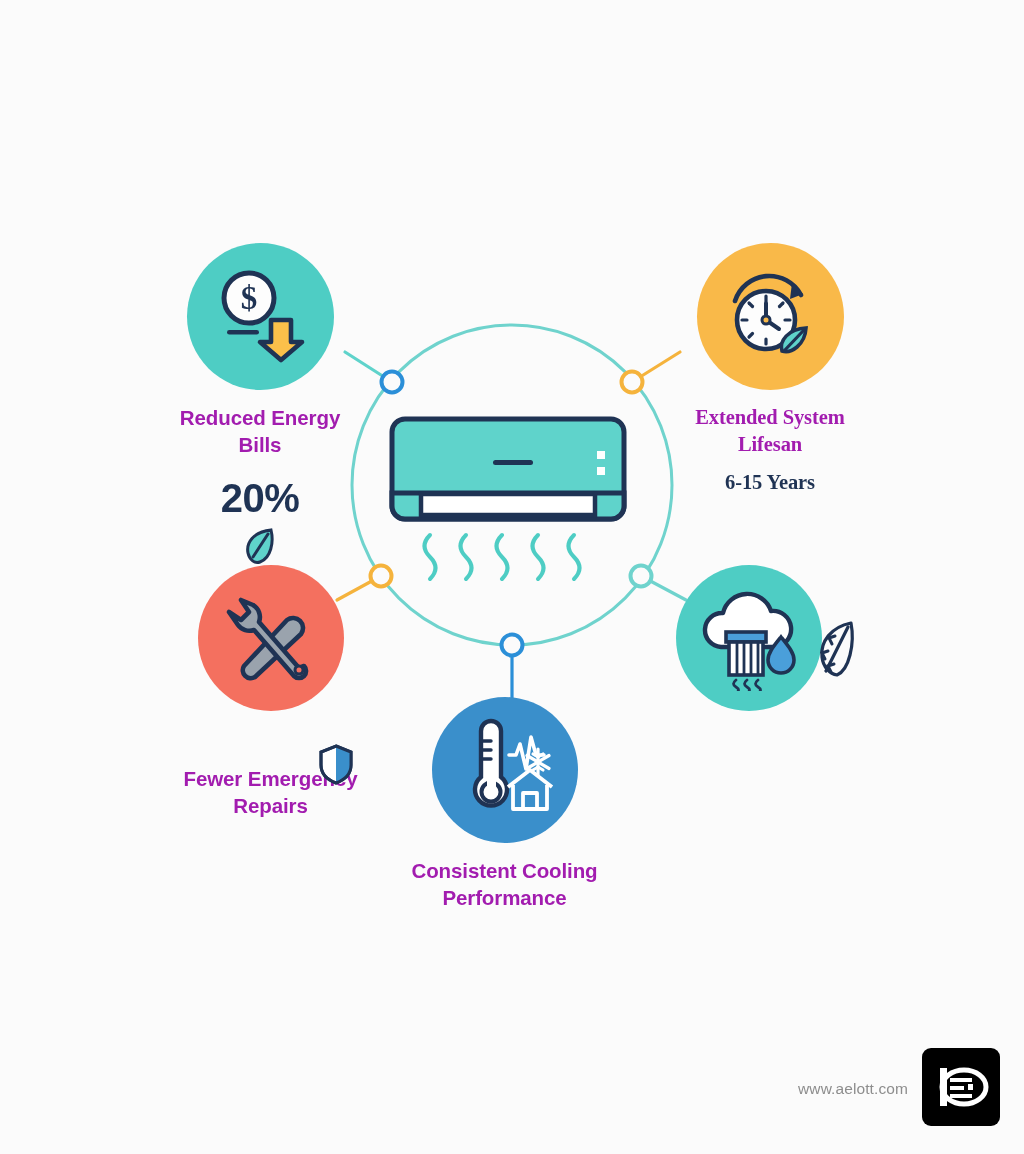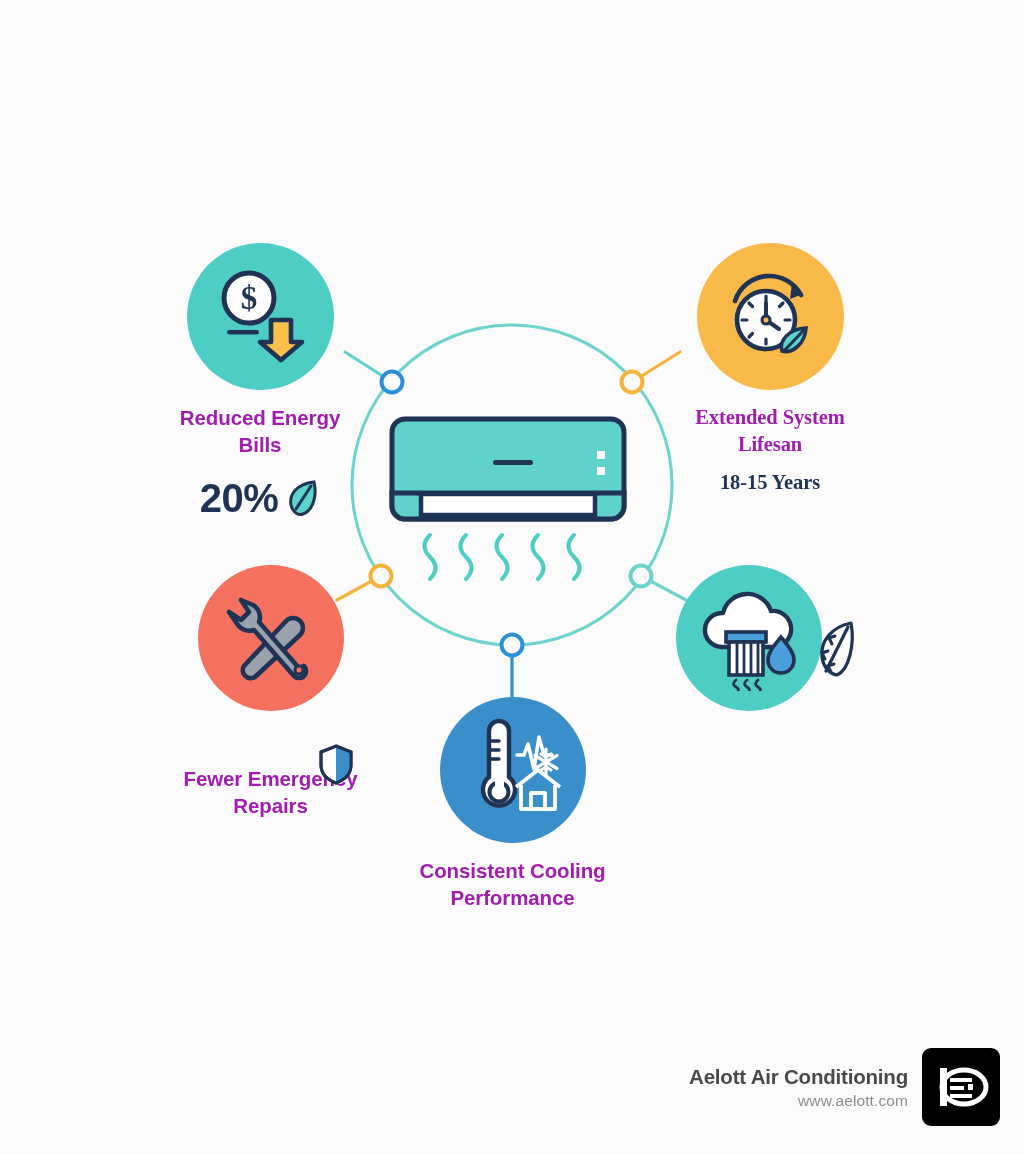--- a/index.html
+++ b/index.html
@@ -39,21 +39,21 @@
     text-align:center;
     letter-spacing:-0.1px;
   }
   .stat{
     color:#1f3354;
     font-size:40px;
     font-weight:bold;
     letter-spacing:-0.6px;
     line-height:1;
   }
-  .row{display:flex;align-items:center;justify-content:center;gap:8px;}
+  .row{display:flex;align-items:center;justify-content:center;gap:8px;flex-direction:column;}
 
   
   #center-unit{position:absolute;left:388px;top:415px;}
 
   
   #footer{
     position:absolute;right:24px;bottom:28px;
     display:flex;align-items:center;gap:14px;
   }
   #footer-text{text-align:right;}
@@ -147,21 +147,21 @@
         <line x1="48" y1="55" x2="61" y2="64" stroke="#1f3354" stroke-width="4" stroke-linecap="round"></line>
         <circle cx="48" cy="55" r="4" fill="#f9b949" stroke="#1f3354" stroke-width="3"></circle>
         <path d="M17 36 A36 36 0 0 1 83 30" fill="none" stroke="#1f3354" stroke-width="4.6" stroke-linecap="round"></path>
         <path d="M74 18 L85 29 L72 34 Z" fill="#1f3354"></path>
         <path d="M88 63 C70 64 61 76 64 86 C73 89 87 80 88 63 Z" fill="#5fd3cb" stroke="#1f3354" stroke-width="3.6"></path>
         <path d="M85 66 L66 86" stroke="#1f3354" stroke-width="3.2" stroke-linecap="round"></path>
       </svg>
     </div>
     <div class="label">Extended System
 Lifesan</div>
-    <div class="sub">18-15 Years</div>
+    <div class="sub">6-15 Years</div>
   </div>
 
   <div class="node" style="left:148px;top:565px;width:245px;gap:40px;">
     <div class="disc" style="width:146px;height:146px;background:#f4705f;">
       <svg width="100" height="100" viewBox="0 0 100 100">
         <g>
           <path d="M23 78 L66 32 a10 10 0 0 1 14 14 L34 89 a8 8 0 0 1 -11 -11 Z" fill="#9aa3ad" stroke="#1f3354" stroke-width="4.6" stroke-linejoin="round"></path>
         </g>
         <g>
           <path d="M78 80 L38 34 a14 14 0 0 0 -6 -17 L20 12 L28 24 L20 32 L8 24 L17 37
@@ -172,21 +172,21 @@
     </div>
     <div class="label">Fewer Emergency
 Repairs</div>
     <svg width="36" height="42" viewBox="0 0 36 42" style="position:absolute;left:170px;top:178px;">
       <path d="M18 3 L33 9 V22 C33 31 26 37 18 40 C10 37 3 31 3 22 V9 Z" fill="#ffffff" stroke="#1f3354" stroke-width="3"></path>
       <path d="M18 3 L33 9 V22 C33 31 26 37 18 40 Z" fill="#3a8fcb"></path>
       <path d="M18 3 L33 9 V22 C33 31 26 37 18 40 C10 37 3 31 3 22 V9 Z" fill="none" stroke="#1f3354" stroke-width="3"></path>
     </svg>
   </div>
 
-  <div class="node" style="left:390px;top:697px;width:245px;">
+  <div class="node" style="left:382px;top:697px;width:245px;">
     <div class="disc" style="width:146px;height:146px;background:#3a8fcb;">
       <svg width="106" height="106" viewBox="0 0 106 106">
         <g>
           <path d="M29 14 a10 10 0 0 1 20 0 V60 a16 16 0 1 1 -20 0 Z" fill="#ffffff" stroke="#1f3354" stroke-width="4.4"></path>
           <circle cx="39" cy="75" r="9.5" fill="#ffffff" stroke="#1f3354" stroke-width="4"></circle>
           <rect x="35" y="40" width="9" height="36" fill="#ffffff"></rect>
           <g stroke="#1f3354" stroke-width="3.4" stroke-linecap="round">
             <line x1="29" y1="24" x2="39" y2="24"></line>
             <line x1="29" y1="33" x2="39" y2="33"></line>
             <line x1="29" y1="42" x2="39" y2="42"></line>
@@ -241,21 +241,20 @@
       <g fill="none" stroke="#1f3354" stroke-width="3" stroke-linecap="round">
         <path d="M20 18 l-6 2 l3 6"></path>
         <path d="M13 33 l-6 2 l3 6"></path>
         <path d="M19 46 l-6 2 l3 6"></path>
       </g>
     </svg>
   </div>
 
   <div id="footer">
     <div id="footer-text">
-      <div id="brand-name">Aelott Air Conditioning</div>
       <div id="brand-url">www.aelott.com</div>
     </div>
     <div id="brand-mark">
       <svg width="62" height="62" viewBox="0 0 62 62">
         <rect x="0" y="0" width="62" height="62" fill="#000000" rx="4"></rect>
         <ellipse cx="34" cy="31" rx="22" ry="17" fill="none" stroke="#ffffff" stroke-width="5"></ellipse>
         <rect x="10" y="12" width="7" height="38" fill="#ffffff"></rect>
         <rect x="20" y="22" width="22" height="4" fill="#ffffff"></rect>
         <rect x="20" y="30" width="14" height="4" fill="#ffffff"></rect>
         <rect x="20" y="38" width="22" height="4" fill="#ffffff"></rect>

